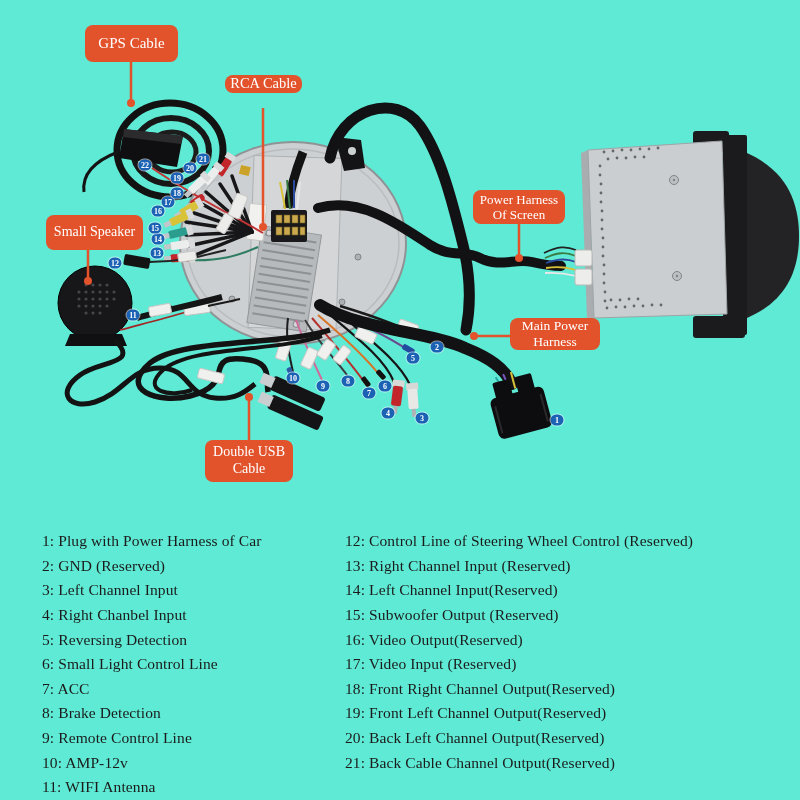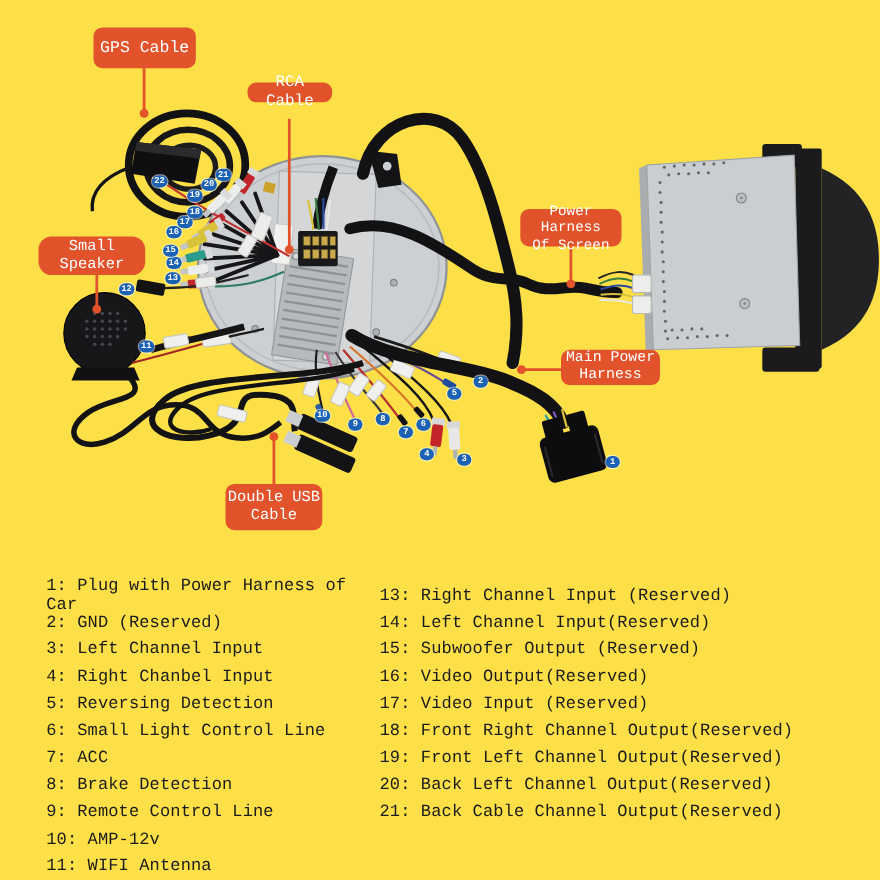--- a/index.html
+++ b/index.html
@@ -2,32 +2,32 @@
 <html style="--callout-bg: #E2522B; --badge-bg: #1B62B5; --legend-text: #1B1B1B;"><head>
 <meta charset="utf-8">
 <style>
   :root{
     --callout-bg:#E2522B;
     --badge-bg:#1B62B5;
     --legend-text:#1B1B1B;
   }
   html,body{margin:0;padding:0;background:#fff;}
   .canvas{
-    position:relative;width:800px;height:800px;background:#fde047;overflow:hidden;
-    font-family:Liberation Mono, monospace;
+    position:relative;width:800px;height:800px;background:#5eead4;overflow:hidden;
+    font-family:Liberation Serif, serif;
   }
   .scene{position:absolute;left:0;top:0;}
   .callout{
     position:absolute;background:var(--callout-bg);color:#fff;border-radius:8px;
     display:flex;align-items:center;justify-content:center;text-align:center;
     white-space:pre-line;line-height:1.18;z-index:5;font-weight:400;
   }
   .co-gps{left:85px;top:25px;width:93px;height:37px;font-size:15px;}
   .co-rca{left:225px;top:75px;width:77px;height:18px;font-size:14.5px;}
-  .co-spk{left:35px;top:215px;width:97px;height:35px;font-size:14px;border-radius:12px;}
+  .co-spk{left:46px;top:215px;width:97px;height:35px;font-size:14px;}
   .co-phs{left:473px;top:190px;width:92px;height:34px;font-size:13px;}
   .co-mph{left:510px;top:318px;width:90px;height:32px;font-size:13.5px;}
   .co-usb{left:205px;top:440px;width:88px;height:42px;font-size:14px;}
   .badge{
     position:absolute;transform:translate(-50%,-50%);z-index:6;
     min-width:9px;height:11px;padding:0 2px;border-radius:7px;
     background:var(--badge-bg);color:#fff;font-size:8px;font-weight:bold;
     display:flex;align-items:center;justify-content:center;line-height:1;
     box-shadow:0 0 0 1px rgba(255,255,255,0.55);
   }
@@ -406,20 +406,21 @@
       <div class="legend-row">4: Right Chanbel Input</div>
       <div class="legend-row">5: Reversing Detection</div>
       <div class="legend-row">6: Small Light Control Line</div>
       <div class="legend-row">7: ACC</div>
       <div class="legend-row">8: Brake Detection</div>
       <div class="legend-row">9: Remote Control Line</div>
       <div class="legend-row">10: AMP-12v</div>
       <div class="legend-row">11: WIFI Antenna</div>
     </div>
     <div class="legend-col2">
+      <div class="legend-row">12: Control Line of Steering Wheel Control (Reserved)</div>
       <div class="legend-row">13: Right Channel Input (Reserved)</div>
       <div class="legend-row">14: Left Channel Input(Reserved)</div>
       <div class="legend-row">15: Subwoofer Output (Reserved)</div>
       <div class="legend-row">16: Video Output(Reserved)</div>
       <div class="legend-row">17: Video Input (Reserved)</div>
       <div class="legend-row">18: Front Right Channel Output(Reserved)</div>
       <div class="legend-row">19: Front Left Channel Output(Reserved)</div>
       <div class="legend-row">20: Back Left Channel Output(Reserved)</div>
       <div class="legend-row">21: Back Cable Channel Output(Reserved)</div>
     </div>

